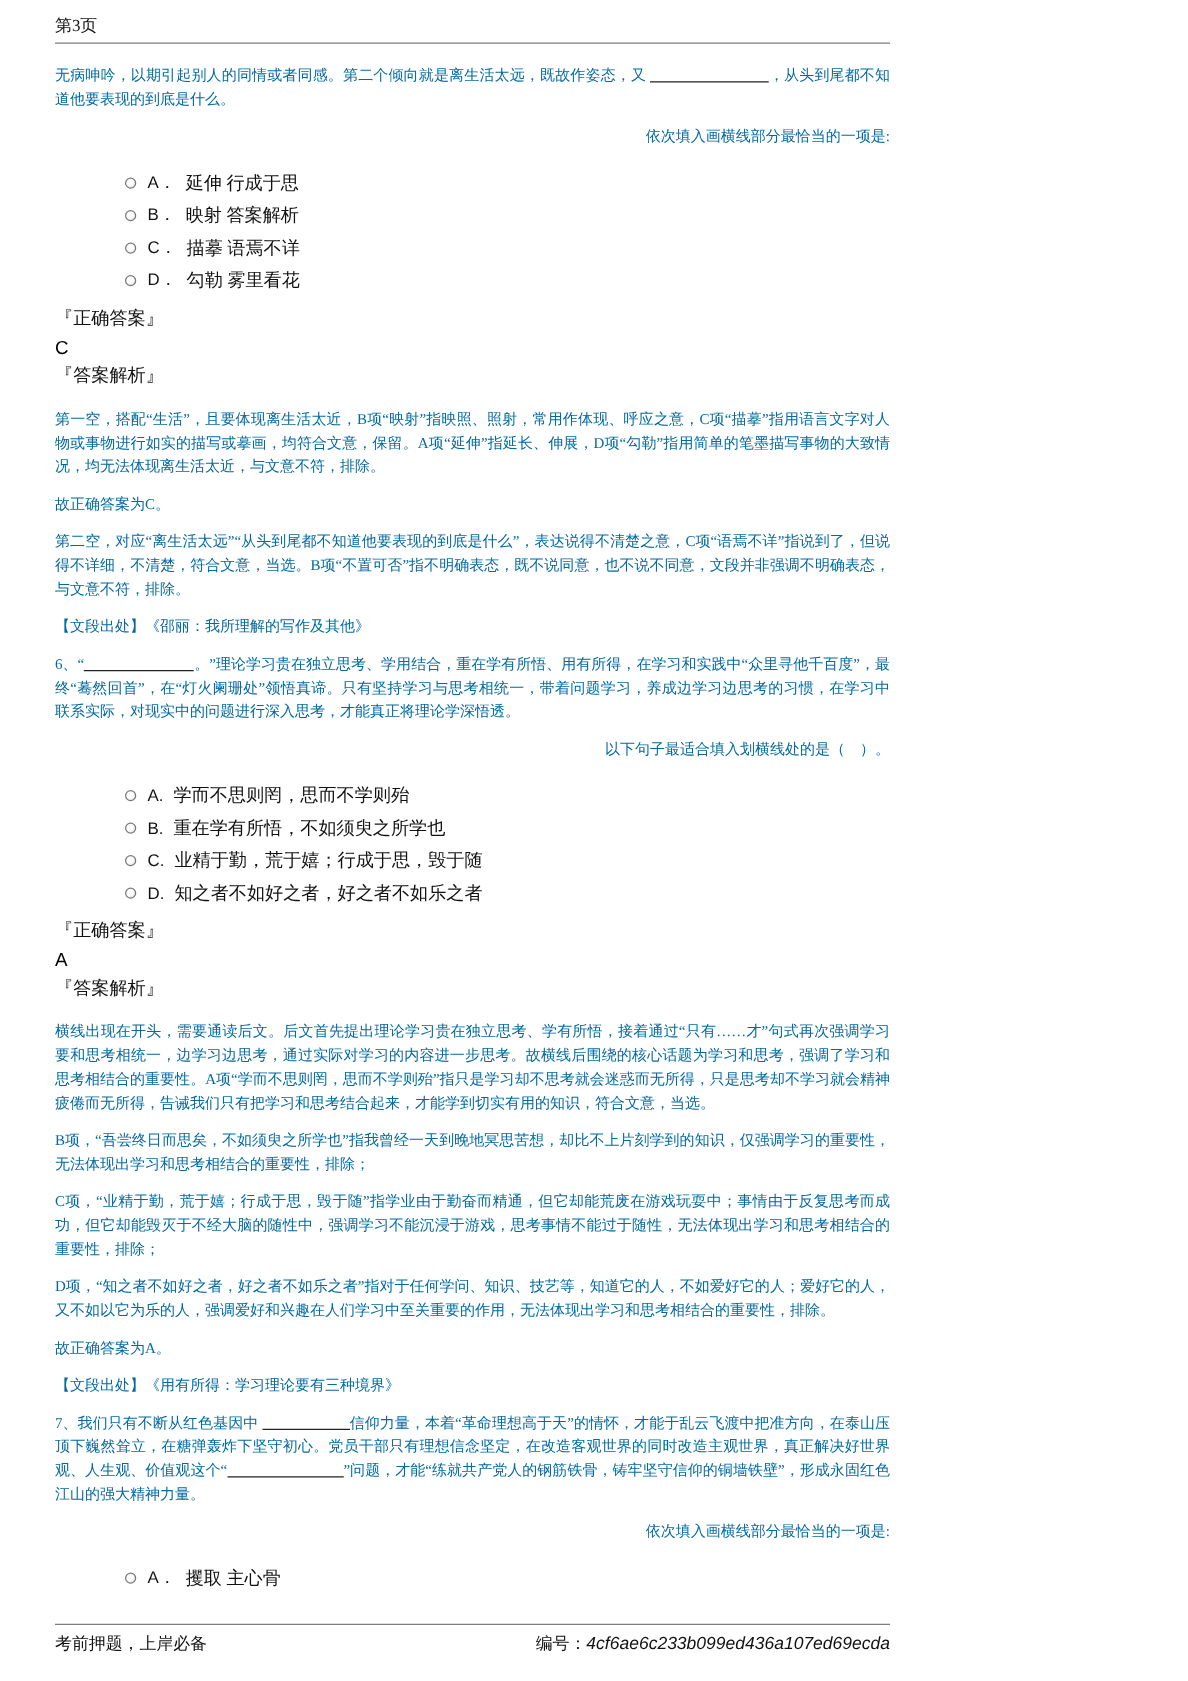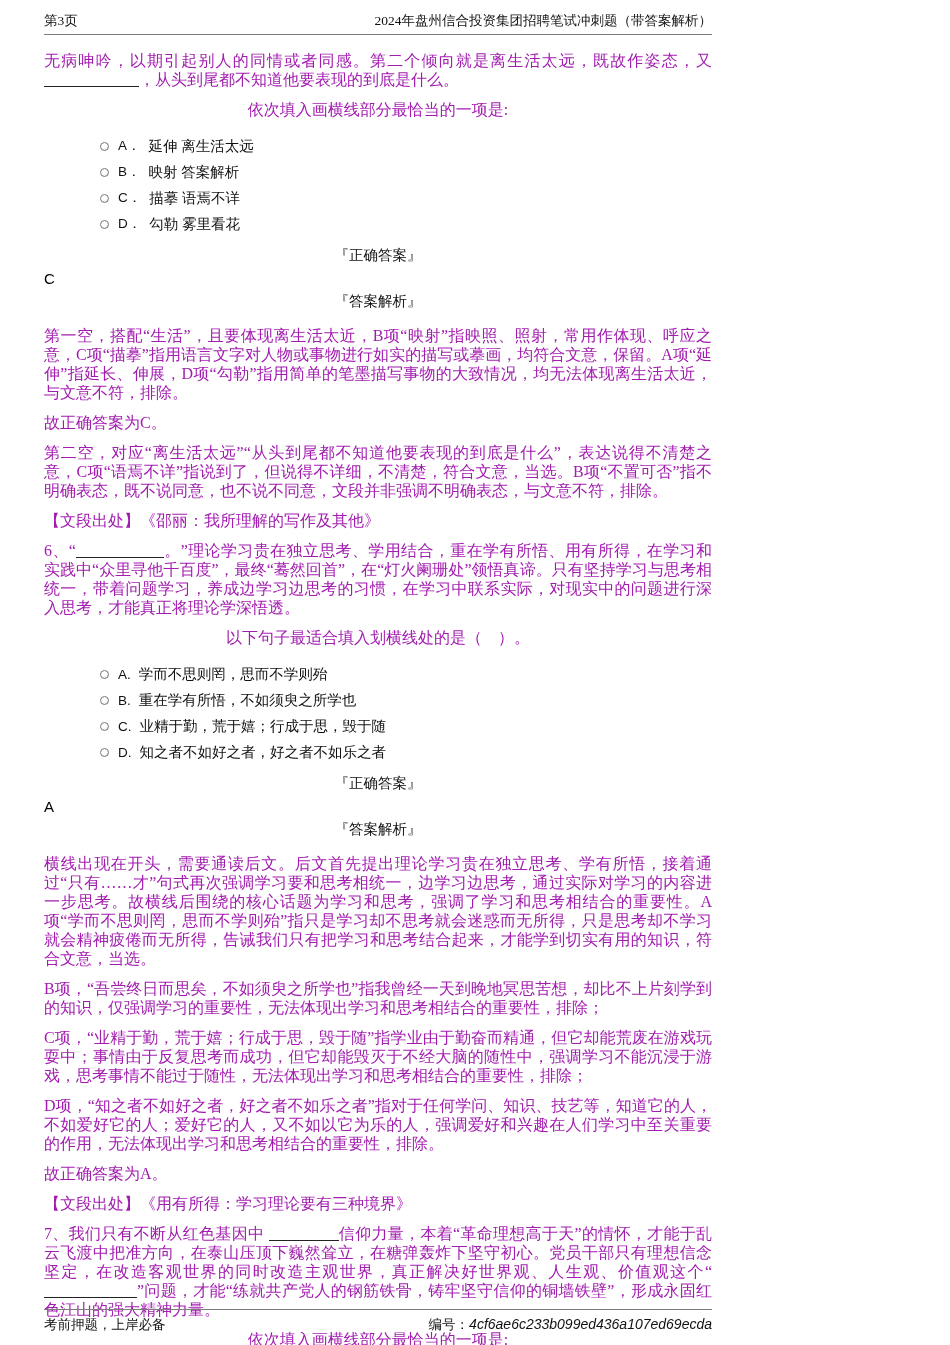--- a/index.html
+++ b/index.html
@@ -11,74 +11,73 @@
   
   .header{
     position:absolute;top:0;left:44px;right:44px;
     display:flex;justify-content:space-between;align-items:flex-end;
     padding:13px 0 5px 0;border-bottom:1px solid #7d7d7d;
     font-size:13.5px;line-height:16px;
   }
   
   .content{position:absolute;top:38px;left:44px;right:44px;padding-top:13px;}
   .para{
-    margin:0 0 11px 0;font-size:16px;line-height:19px;
-    text-align:justify;color:#a21caf;
+    margin:0 0 11px 0;font-size:12px;line-height:19px;
+    text-align:justify;color:#0369a1;
   }
   .q-start{margin-top:8px;}
-  .prompt{margin-bottom:14px;text-align:center;}
+  .prompt{margin-bottom:14px;text-align:right;}
   .blank{
     display:inline-block;height:13px;border-bottom:1px solid #222;
     vertical-align:-2px;
   }
   
   .options{margin:0 0 7px 56px;}
   .option{display:flex;align-items:center;height:26px;font-size:14.5px;}
   .radio{
     flex:none;width:9px;height:9px;border:1px solid #777;border-radius:50%;
     margin-right:9px;background:radial-gradient(circle at 35% 30%,#ffffff 45%,#d9d9d9 100%);
     box-sizing:border-box;
   }
   .opt-label{font-family:"Liberation Sans","DejaVu Sans",sans-serif;font-size:13.5px;margin-right:8px;white-space:pre;}
   .opt-text{white-space:pre;}
   
   .ans-block{margin:0 0 13px 0;}
-  .ans-line{font-size:14.5px;line-height:23px;text-align:center;}
+  .ans-line{font-size:14.5px;line-height:23px;}
   .ans-letter{font-family:"Liberation Sans","DejaVu Sans",sans-serif;font-size:15px;line-height:23px;color:#000;}
   
   .footer{
-    position:absolute;left:44px;right:44px;bottom:12px;
+    position:absolute;left:44px;right:44px;bottom:22px;
     display:flex;justify-content:space-between;align-items:flex-start;
     border-top:1px solid #7d7d7d;padding-top:6px;
     font-size:13.5px;line-height:17px;
   }
   .footer-right{display:flex;align-items:flex-start;}
   .code{font-family:"Liberation Sans","DejaVu Sans",sans-serif;font-size:14px;font-style:italic;}
 </style>
 </head>
 <body>
 
 <div class="page">
 
   <div class="header">
     <span>第3页</span>
-    <span>2024年盘州信合投资集团招聘笔试冲刺题（带答案解析）</span>
   </div>
 
   <div class="content">
 
     <p class="para"><span>无病呻吟，以期引起别人的同情或者同感。第二个倾向就是离生活太远，既故作姿态，又</span> <span class="blank" style="width:95px"></span><span>，从头到尾都不知道他要表现的到底是什么。</span></p>
 
     <p class="para prompt">依次填入画横线部分最恰当的一项是:</p>
 
     <div class="options">
       <div class="option">
         <span class="radio"></span>
         <span class="opt-label">A．</span>
-        <span class="opt-text">延伸 离生活太远</span>
+        <span class="opt-text">延伸 行成于思</span>
       </div>
       <div class="option">
         <span class="radio"></span>
         <span class="opt-label">B．</span>
         <span class="opt-text">映射 答案解析</span>
       </div>
       <div class="option">
         <span class="radio"></span>
         <span class="opt-label">C．</span>
         <span class="opt-text">描摹 语焉不详</span>

